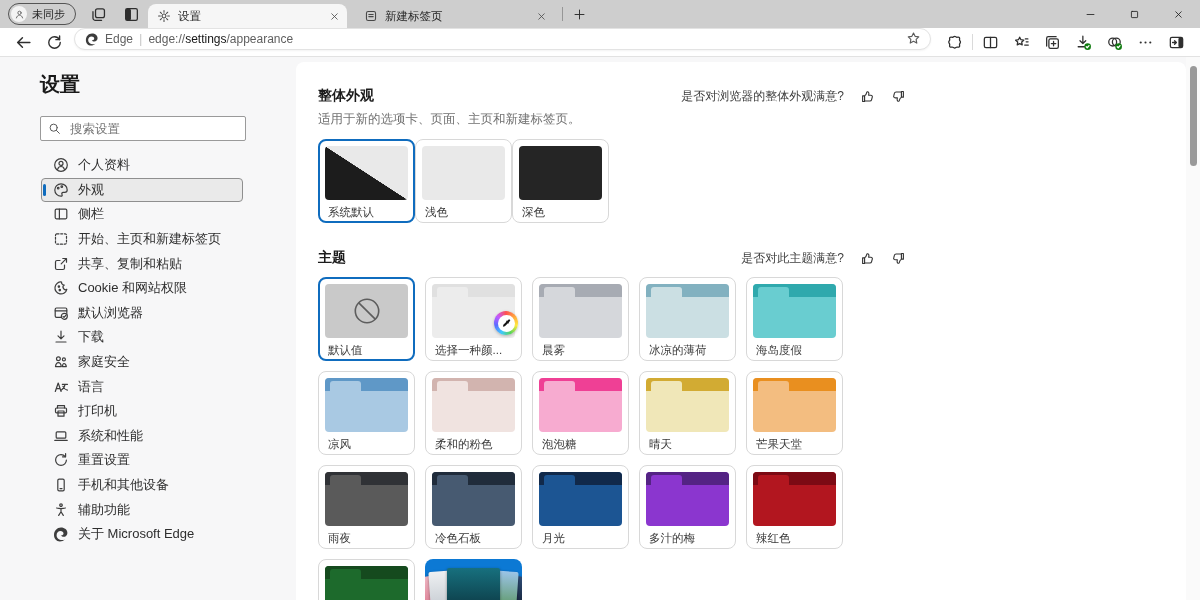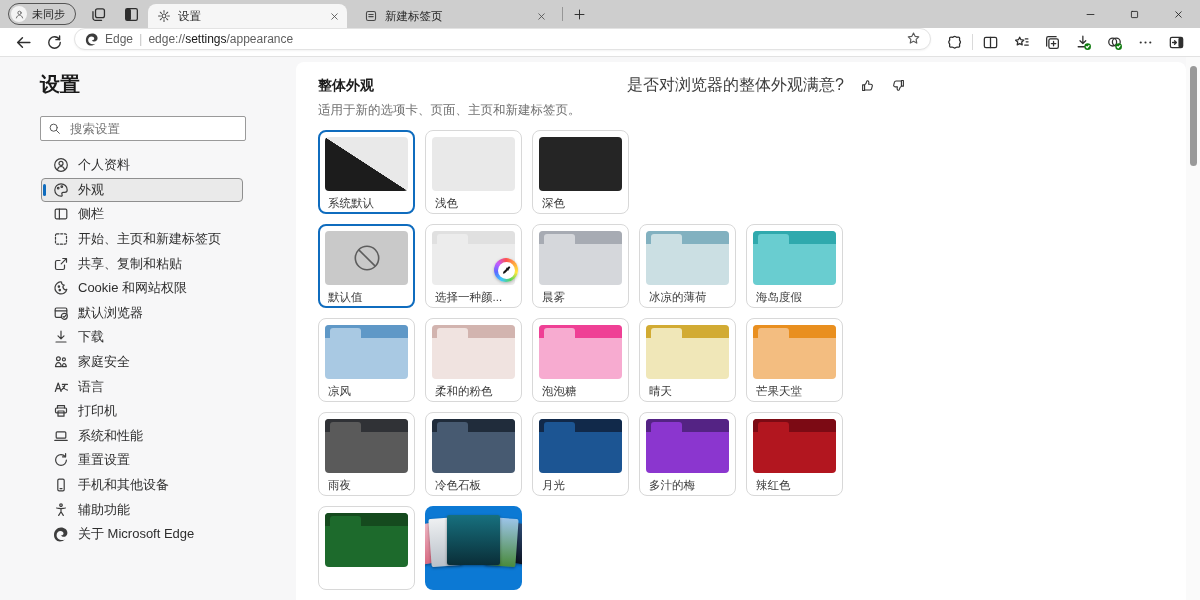--- a/index.html
+++ b/index.html
@@ -52,29 +52,29 @@
   .nav{position:absolute;top:96px;left:41px;width:202px;}
   .nav-item{height:24.6px;display:flex;align-items:center;border-radius:4px;position:relative;padding-left:11px;gap:9px;font-size:13px;color:#2e2e2e;border:1px solid transparent;box-sizing:border-box;}
   .nav-item.sel{background:#eaeaea;border-color:#8f8f8f;}
   .sel-pill{position:absolute;left:1px;top:5px;width:3px;height:12px;border-radius:2px;background:var(--accent);}
   .nav-ic{width:16px;height:16px;color:#3d3d3d;flex:none;display:inline-flex;}
   .nav-ic svg{width:100%;height:100%;}
   .nav-label{white-space:nowrap;}
   
   .maincard{position:absolute;left:296px;top:5px;right:14px;bottom:0;background:#fff;border-radius:8px 8px 0 0;overflow:hidden;}
   .col{margin-left:22px;width:588px;}
-  .sechead{display:flex;align-items:center;margin-top:13px;}
+  .sechead{display:flex;align-items:center;margin-top:25px;}
   .sechead.second{margin-top:26px;}
   .sechead h3{font-size:14px;color:#1c1c1c;margin:0;font-weight:bold;}
-  .fb{margin-left:auto;display:flex;align-items:center;gap:16px;font-size:16px;color:#3d3d3d;}
+  .fb{margin-left:auto;display:flex;align-items:center;gap:16px;font-size:12px;color:#3d3d3d;}
   .thumb-ic{width:15px;height:15px;color:#333;display:inline-flex;}
   .thumb-ic svg{width:100%;height:100%;}
   .thumb-ic.down{transform:rotate(180deg);}
   .subtitle{margin-top:6px;font-size:12.5px;color:#707070;}
-  .optrow{display:flex;gap:10px;margin-top:11px;}
+  .optrow{display:flex;margin-top:11px;}
   .grid{display:grid;grid-template-columns:repeat(5,97px);gap:10px 10px;margin-top:10px;}
   .card{width:97px;height:84px;box-sizing:border-box;border:1px solid #d8d8d8;border-radius:8px;background:#fff;padding:6px 6px 0 6px;position:relative;cursor:pointer;}
   .card.sel{border:2px solid var(--accent);padding:5px 5px 0 5px;}
   .sw{height:54px;border-radius:4px;position:relative;overflow:hidden;}
   .sw-strip{position:absolute;top:0;left:0;right:0;height:13px;}
   .sw-tab{position:absolute;top:3px;left:5px;width:31px;height:10px;border-radius:3px 3px 0 0;}
   .card-label{margin:5px 0 0 3px;font-size:11.5px;color:#3a3a3a;white-space:nowrap;overflow:hidden;}
   .slash{position:absolute;inset:0 0 0 0;display:flex;align-items:center;justify-content:center;color:#5d5d5d;}
   .slash svg{width:36px;height:36px;}
   .picker-badge{position:absolute;right:3px;top:33px;width:24px;height:24px;border-radius:50%;background:conic-gradient(#ff5050,#ffa63f,#ffe93f,#59d559,#3fc9ff,#5a6cff,#c45aff,#ff5050);display:flex;align-items:center;justify-content:center;box-shadow:0 1px 3px rgba(0,0,0,.25);}
@@ -447,20 +447,36 @@
             <div class="card">
               <div class="sw" style="background: rgb(233, 233, 233);"></div>
               <div class="card-label">浅色</div>
             </div>
             <div class="card">
               <div class="sw" style="background: rgb(37, 37, 37);"></div>
               <div class="card-label">深色</div>
             </div>
           </div>
 
+        <div class="sechead second">
+          <h3>主题</h3>
+          <div class="fb">
+            <span>是否对此主题满意?</span>
+            <span class="thumb-ic">
+                <svg viewBox="0 0 16 16" fill="none" stroke="currentColor" stroke-width="1.2" stroke-linecap="round" stroke-linejoin="round">
+                  <path d="M2.8 7.3h2.1v6H2.8zM4.9 12.8h5.7c.8 0 1.5-.5 1.7-1.3l.8-2.9c.3-1-.5-2-1.5-2H9.2c.3-1.1.5-2.5-.2-3.3-.6-.7-1.6-.5-1.8.3-.3 1.4-.9 2.9-2.3 3.6z"></path>
+                </svg>
+              </span>
+            <span class="thumb-ic down">
+                <svg viewBox="0 0 16 16" fill="none" stroke="currentColor" stroke-width="1.2" stroke-linecap="round" stroke-linejoin="round">
+                  <path d="M2.8 7.3h2.1v6H2.8zM4.9 12.8h5.7c.8 0 1.5-.5 1.7-1.3l.8-2.9c.3-1-.5-2-1.5-2H9.2c.3-1.1.5-2.5-.2-3.3-.6-.7-1.6-.5-1.8.3-.3 1.4-.9 2.9-2.3 3.6z"></path>
+                </svg>
+              </span>
+          </div>
+        </div>
         <div class="grid" id="theme-grid">
             <div class="card sel">
               <div class="sw" style="background: rgb(201, 201, 201);">
                 <div class="slash">
                   <svg viewBox="0 0 40 40" fill="none" stroke="currentColor" stroke-width="1.8">
                     <circle cx="20" cy="20" r="13"></circle>
                     <path d="M10.9 10.9 29.1 29.1"></path>
                   </svg>
                 </div>
               </div>

